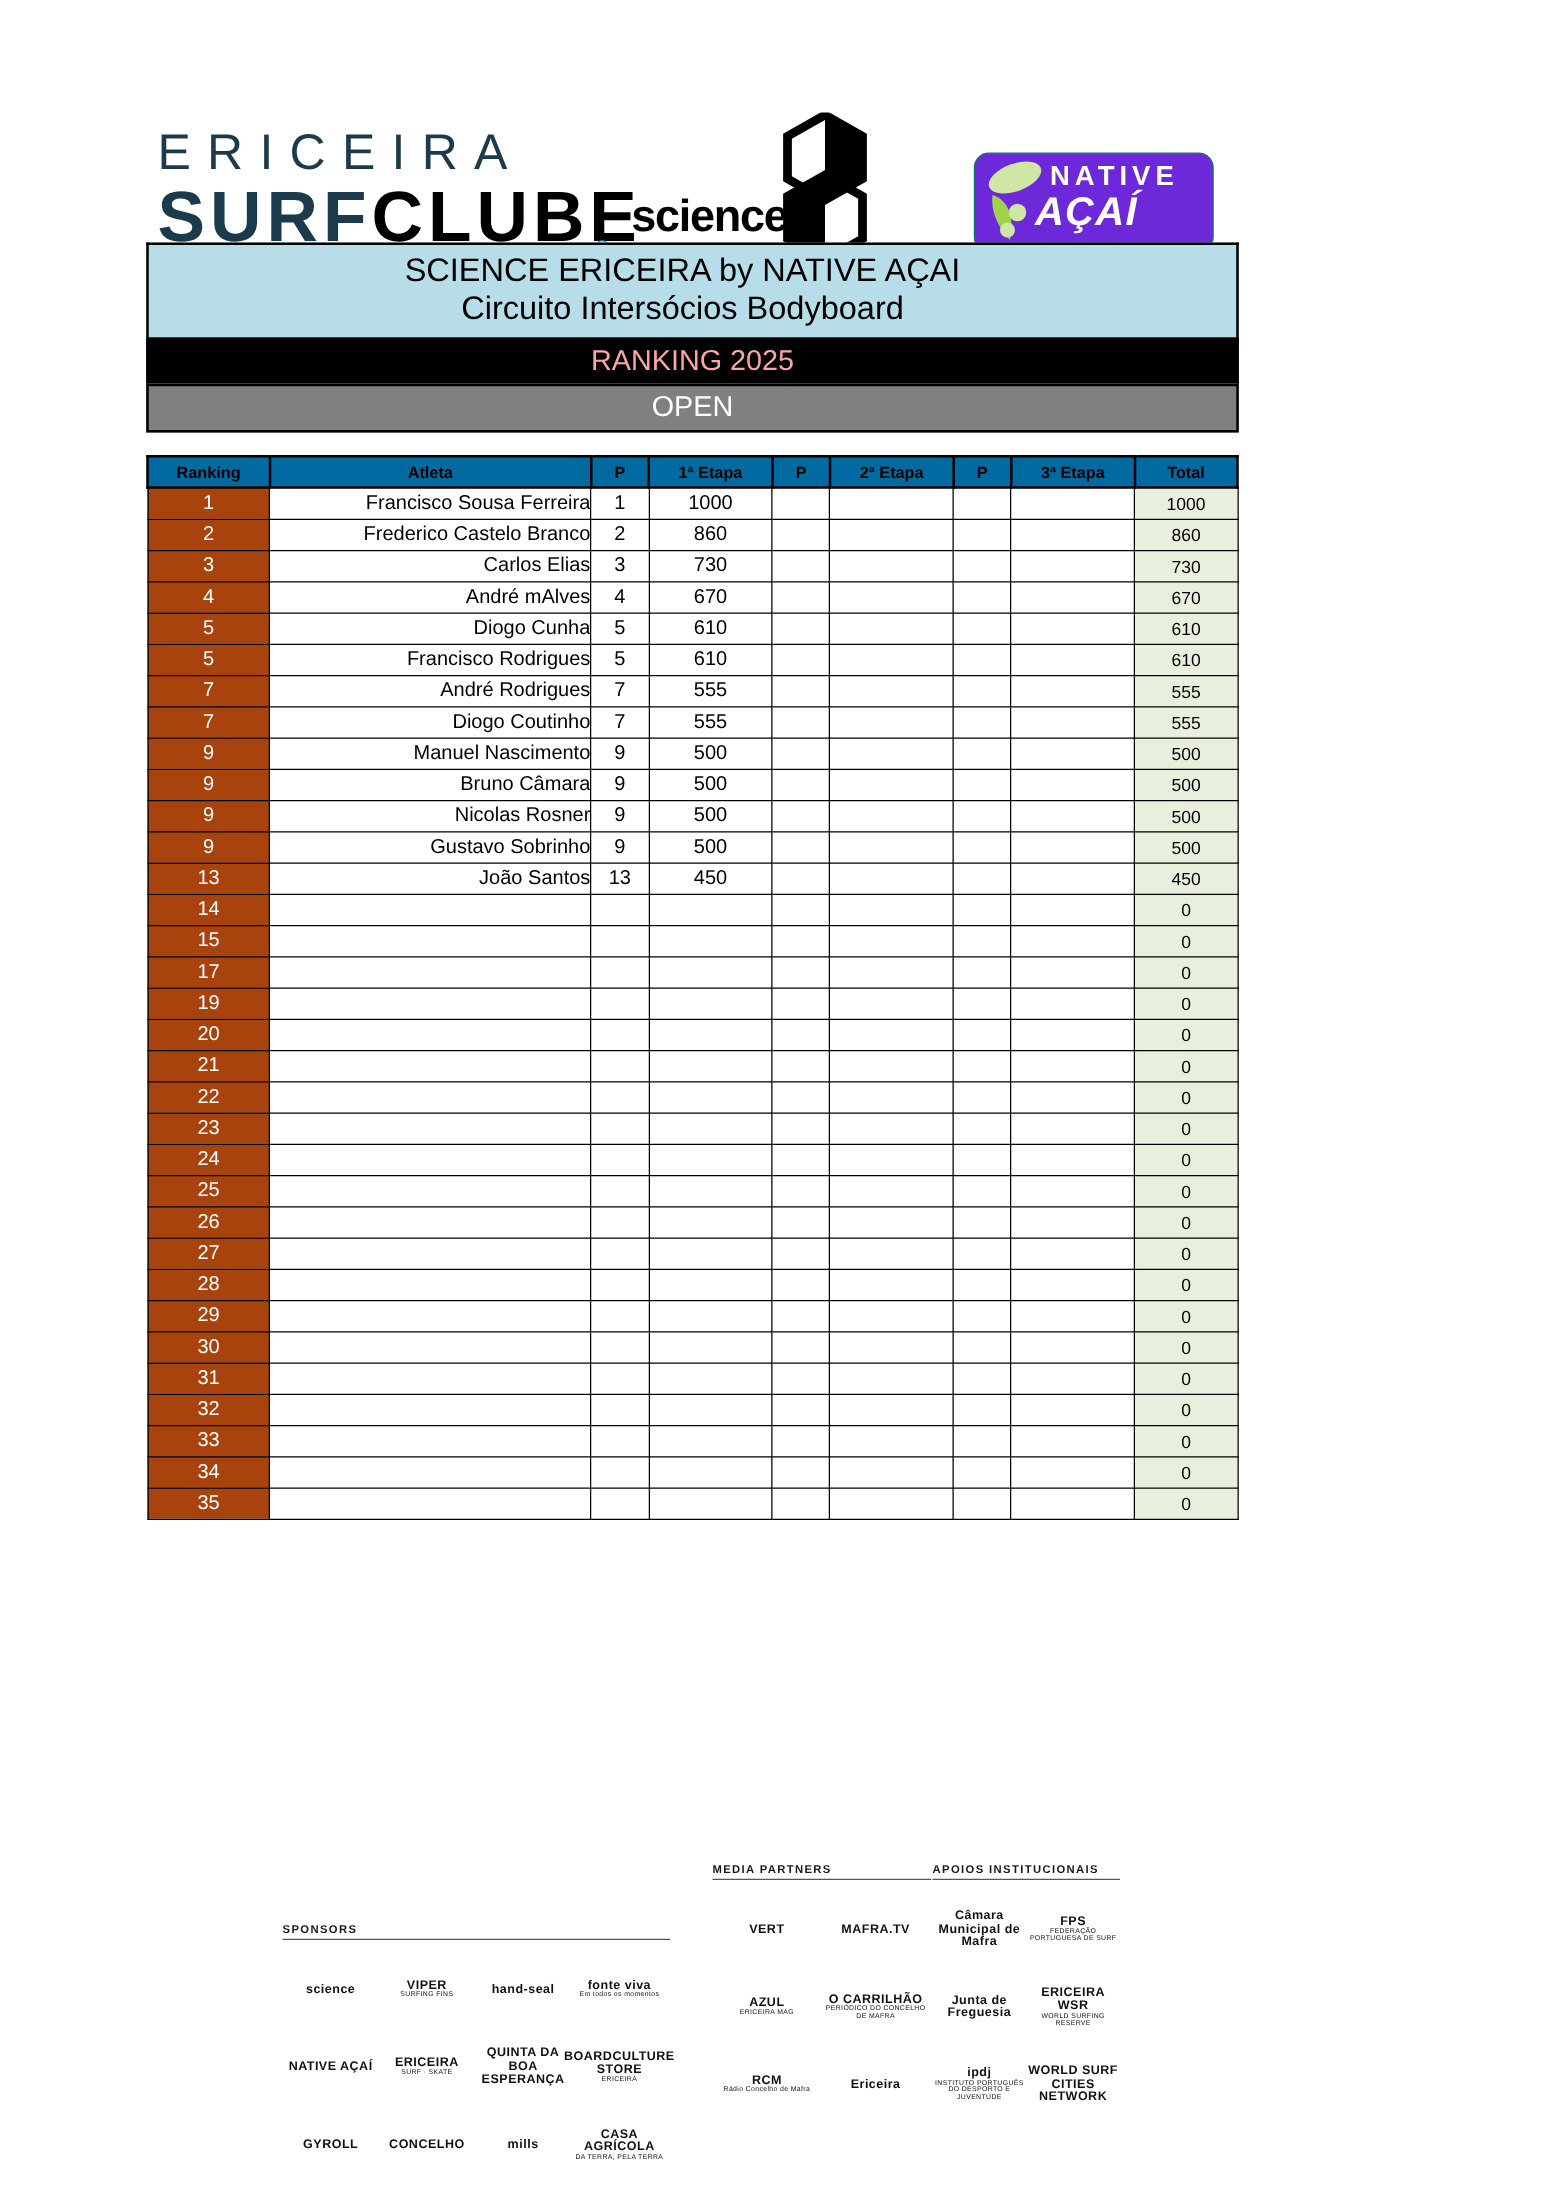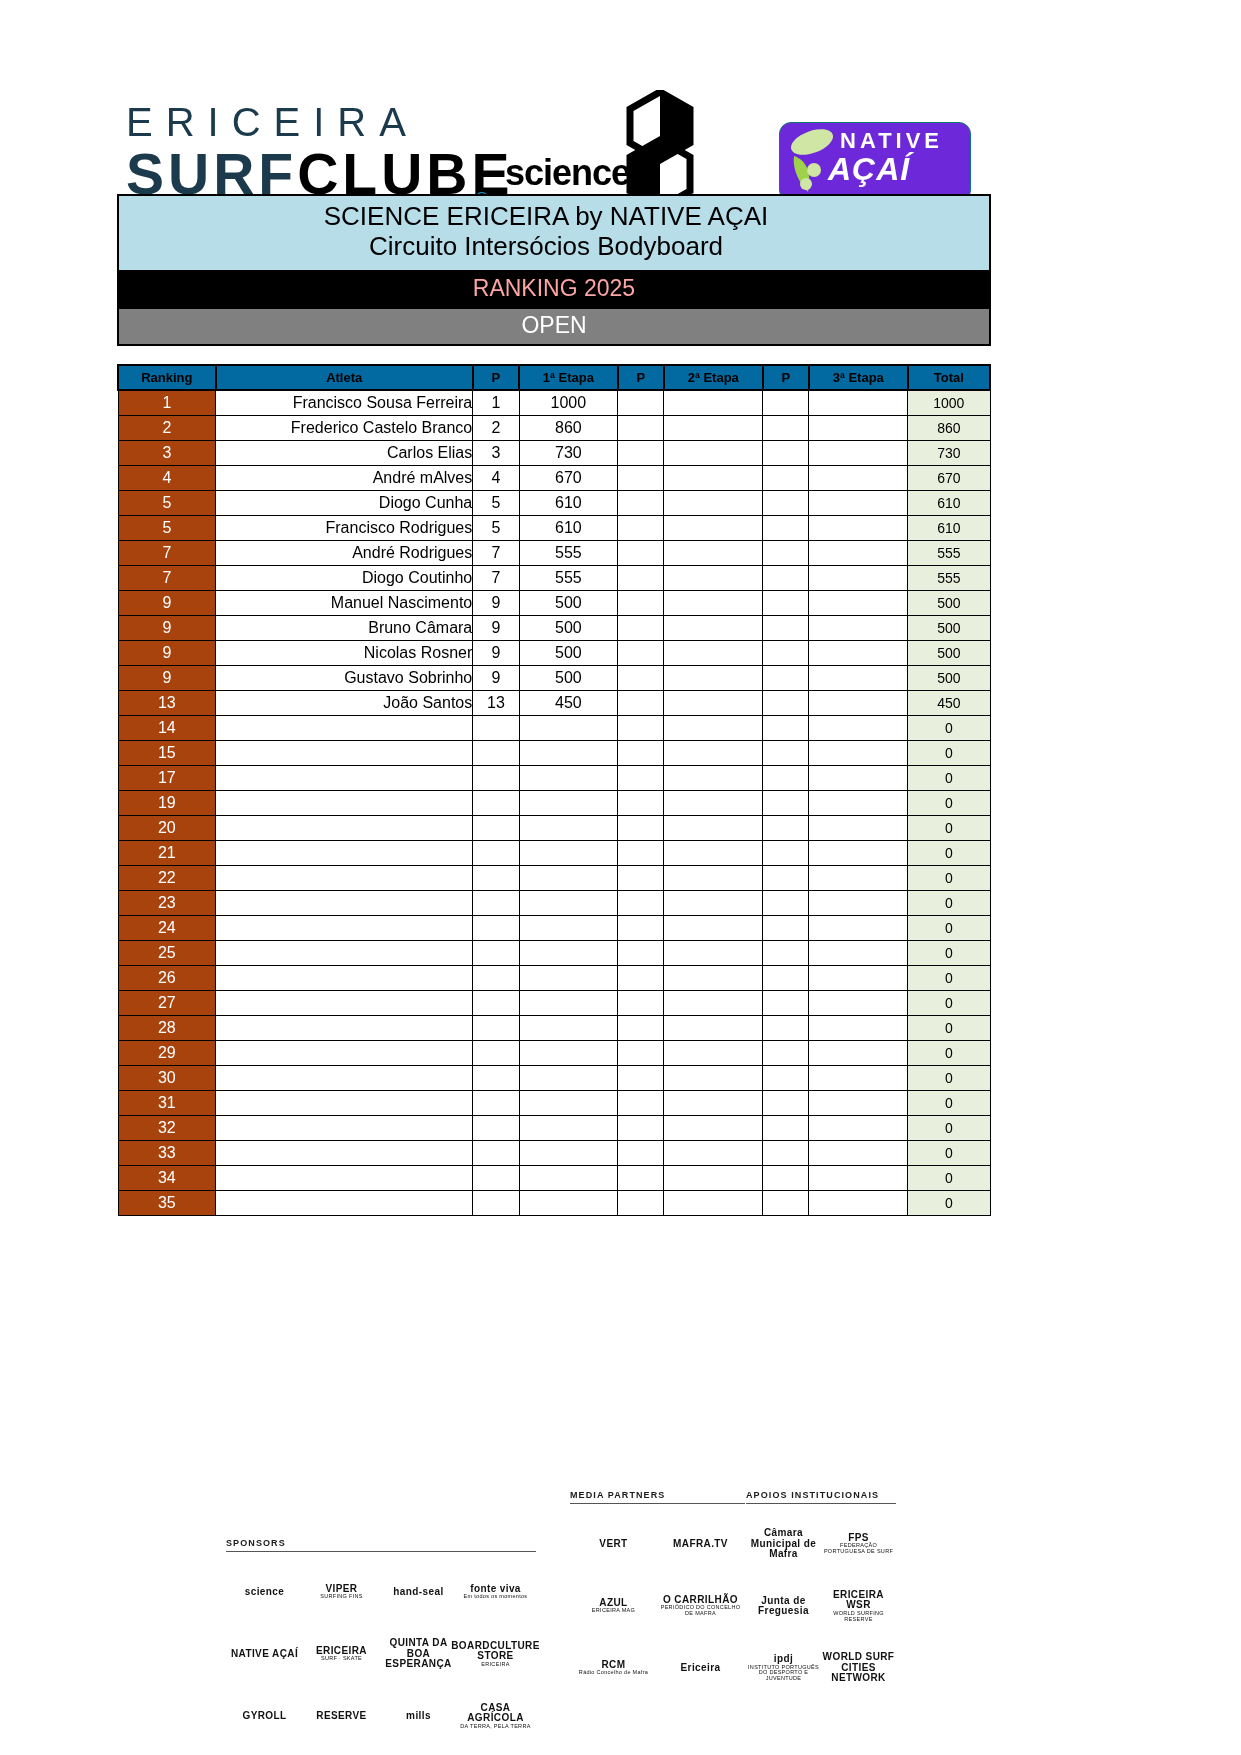--- a/index.html
+++ b/index.html
@@ -580,21 +580,21 @@
         <div class="f-item sp-cell">
           <div><span>QUINTA DA BOA ESPERANÇA</span></div>
         </div>
         <div class="f-item sp-cell">
           <div><span>BOARDCULTURE STORE</span><span class="f-sub">ERICEIRA</span></div>
         </div>
         <div class="f-item sp-cell">
           <div><span>GYROLL</span></div>
         </div>
         <div class="f-item sp-cell">
-          <div><span>RESERVE</span></div>
+          <div><span>CONCELHO</span></div>
         </div>
         <div class="f-item sp-cell">
           <div><span>mills</span></div>
         </div>
         <div class="f-item sp-cell">
           <div><span>CASA AGRÍCOLA</span><span class="f-sub">DA TERRA, PELA TERRA</span></div>
         </div>
       </div>
   </div>
 

